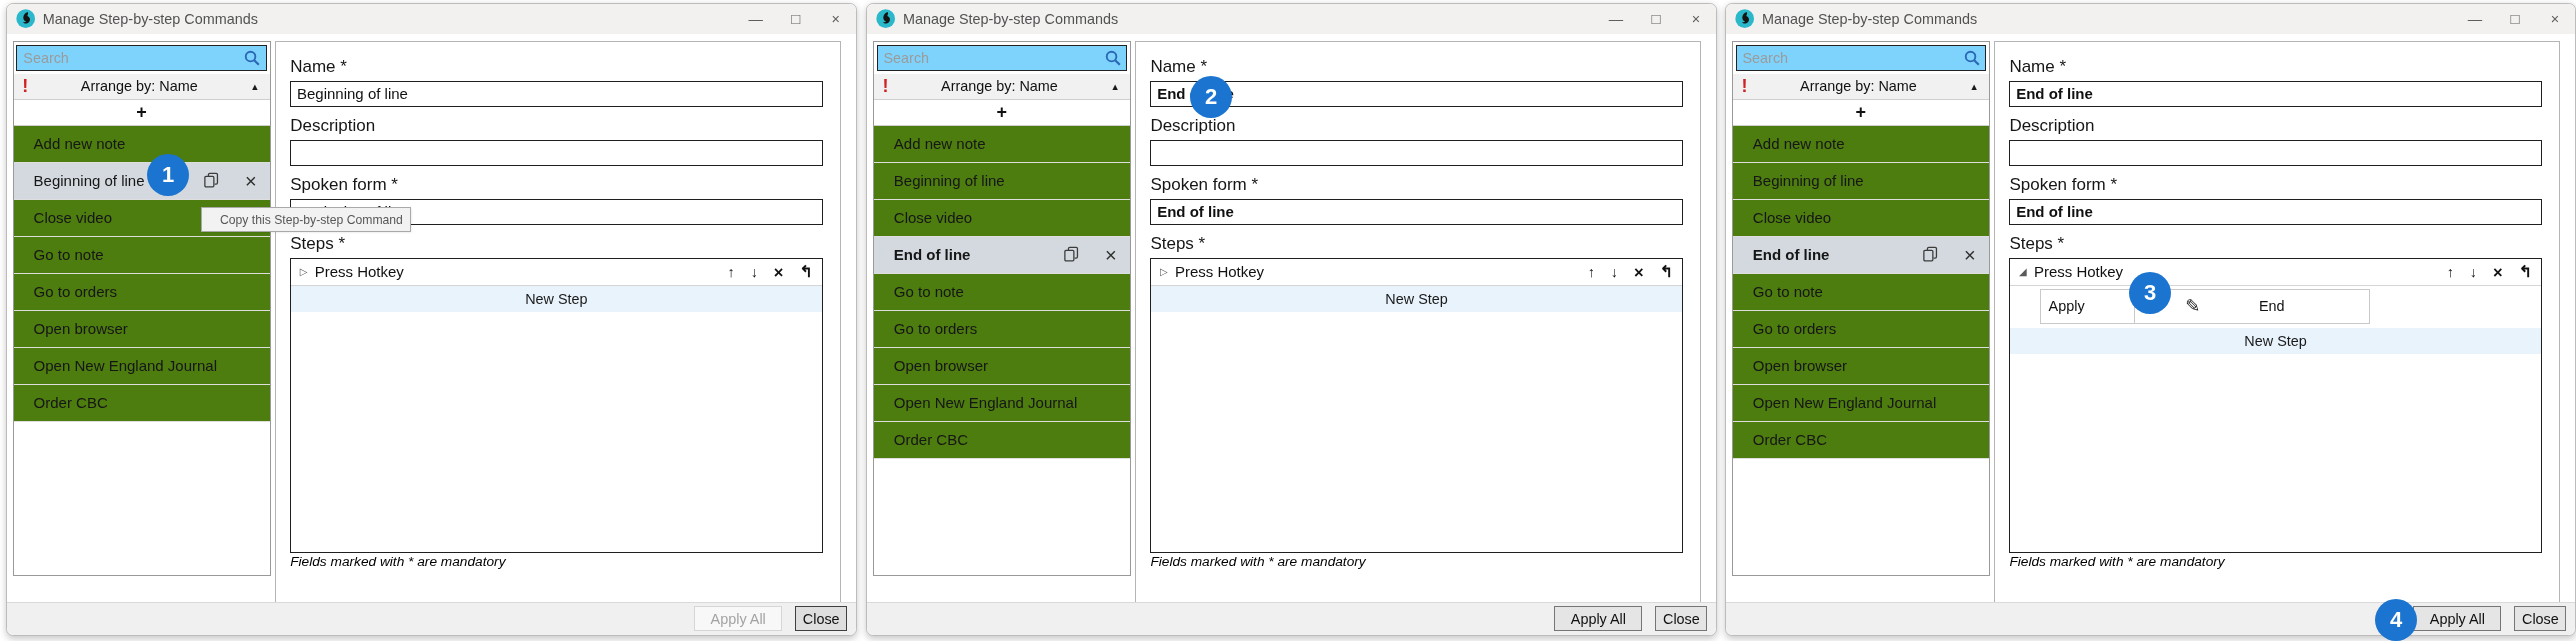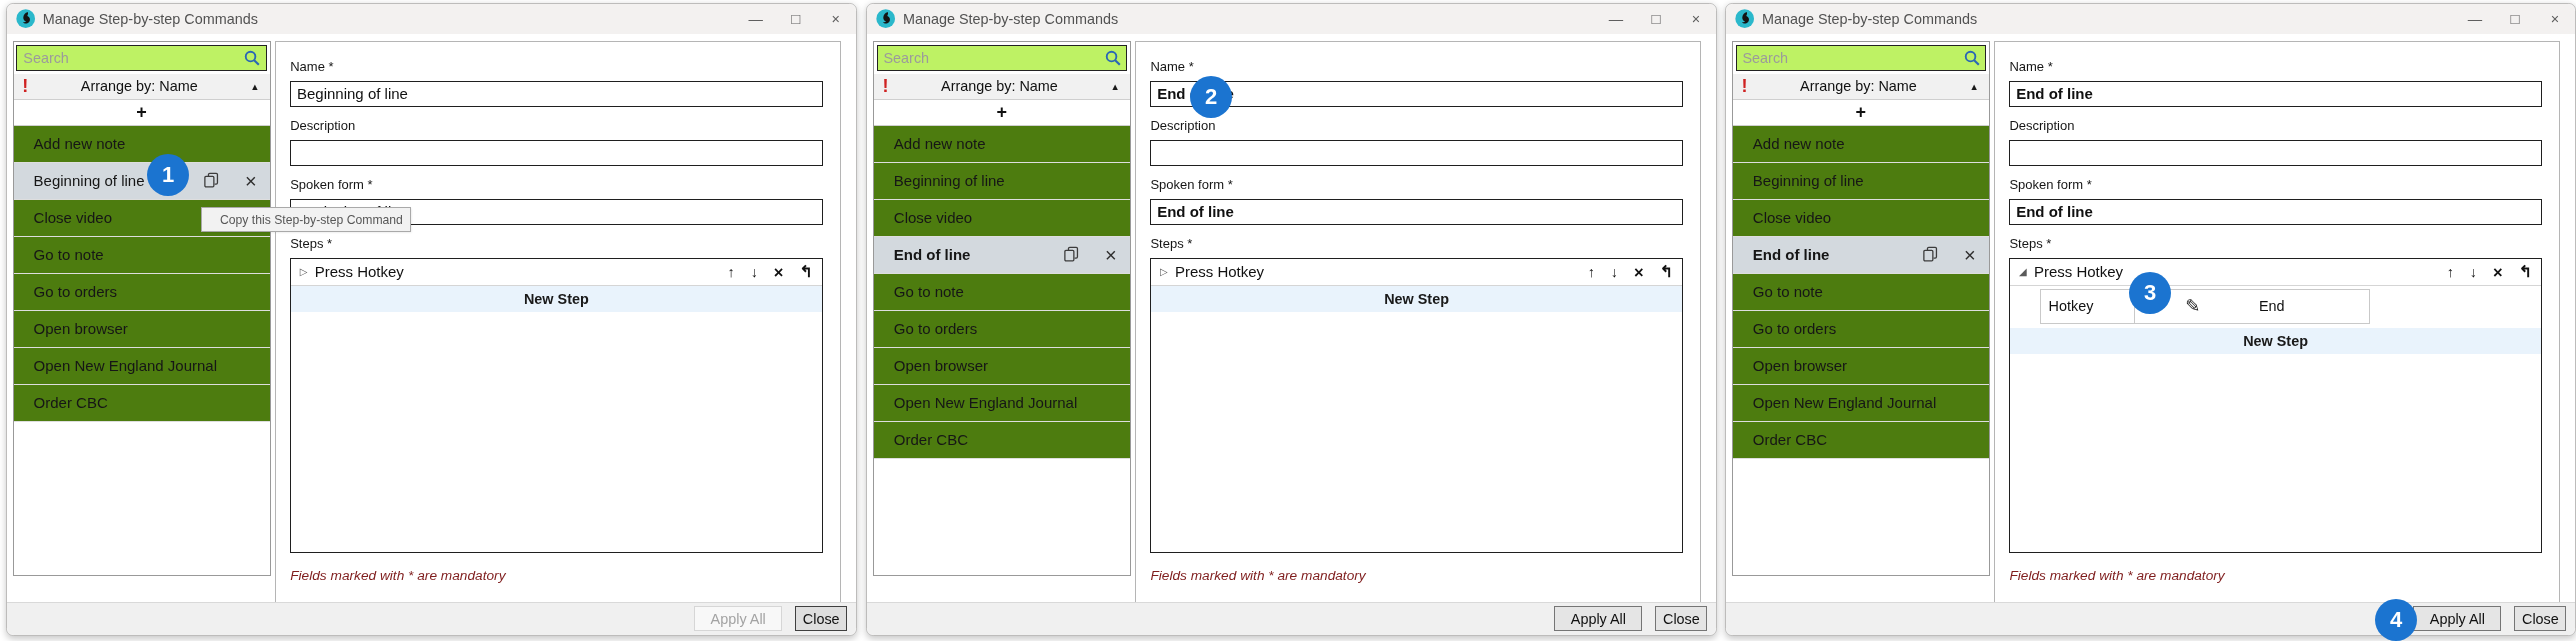--- a/index.html
+++ b/index.html
@@ -17,21 +17,21 @@
   .app-icon { margin-left:9.4px; width:19.4px; height:19.4px; flex:0 0 auto; }
   .title { margin-left:7.2px; font-size:14.4px; color:#525252; white-space:nowrap; }
   .controls { margin-left:auto; display:flex; height:100%; }
   .ctrl { width:40px; height:100%; display:flex; align-items:center; justify-content:center;
     font-size:14.4px; color:#5e5e5e; }
   .ctrl-max { font-size:15px; }
 
   
   .list-panel { position:absolute; left:5.8px; top:37px; width:258px; height:535px;
     border:0.7px solid #999; background:#fff; }
-  .search-wrap { position:relative; margin:2.9px; height:26px; border:1.4px solid #222; background:#bef264; }
+  .search-wrap { position:relative; margin:2.9px; height:26px; border:1.4px solid #222; background:#7dd3fc; }
   .search-input { width:100%; height:100%; border:none; outline:none; font-size:14.4px;
     padding:0 27px 0 5.8px; color:#222; font-family:inherit; background:transparent; }
   .search-input::placeholder { color:#9b9b9b; }
   .search-icon { position:absolute; right:3.6px; top:2.9px; }
   .arrange-row { height:26px; background:#f1f1f1; border-bottom:0.7px solid #cfcfcf;
     display:flex; align-items:center; }
   .alert { color:#cf2222; font-weight:700; font-size:18px; margin-left:8.6px; line-height:1; }
   .arrange-label { flex:1; text-align:center; font-size:14.4px; color:#111; }
   .sort-caret { font-size:9.4px; color:#1a1a1a; margin-right:10px; }
   .plus-row { height:26px; border-bottom:0.7px solid #cfcfcf; display:flex; align-items:center;
@@ -41,43 +41,43 @@
   .list-item[data-selected="true"] { background:#d3d9de; }
   .list-item[data-bold="true"] .li-label { font-weight:700; }
   .row-actions { display:none; margin-left:auto; align-items:center; padding-right:13px; }
   .list-item[data-selected="true"] .row-actions { display:flex; }
   .row-copy { margin-right:24.5px; display:flex; }
   .row-close { font-size:20px; color:#2e2e2e; line-height:1; }
 
   
   .right-panel { position:absolute; left:268px; top:37px; width:566px; height:563px;
     border:0.7px solid #b5b5b5; background:#fff; padding:16px 17.3px 0 14.4px; }
-  .fld-label { font-size:13px; color:#161616; height:18.7px; line-height:18.7px; margin-bottom:4.3px; }
+  .fld-label { font-size:17px; color:#161616; height:18.7px; line-height:18.7px; margin-bottom:4.3px; }
   .fld { display:block; width:100%; height:26px; border:1.4px solid #1f1f1f; font-size:15px;
     padding:0 5.8px; margin-bottom:10px; font-family:inherit; color:#111; background:#fff; outline:none; }
   .fld[data-bold="true"] { font-weight:700; }
   .steps-panel { border:1.4px solid #1f1f1f; height:295px; overflow:hidden; background:#fff; }
   .steps-header { height:27px; display:flex; align-items:center; padding:0 8.6px;
     border-bottom:0.7px solid #d5d5d5; }
   .expander { font-size:10px; color:#5a5a5a; margin-right:7.2px; }
   .step-title { font-size:15px; color:#111; }
   .step-icons { margin-left:auto; display:flex; align-items:center; color:#111; }
   .si { margin-left:16px; line-height:1; }
   .si-up,.si-down { font-size:14.4px; font-weight:600; }
   .si-x { font-size:16.5px; font-weight:600; }
   .si-undo { font-size:16px; font-weight:600; }
   .newstep-row { height:26px; background:#e9f3fc; display:flex; align-items:center;
-    justify-content:center; font-size:14.4px; color:#1a1a1a;font-weight:bold; }
+    justify-content:center; font-size:14.4px; color:#1a1a1a; }
   .hotkey-row { margin:2.9px 0 4.3px 30px; width:330px; height:35px; border:0.7px solid #c9c9c9;
     display:flex; align-items:center; }
   .hotkey-cell { width:94px; height:100%; border-right:0.7px solid #c9c9c9; display:flex;
     align-items:center; padding-left:7.2px; font-size:14.4px; color:#111; }
   .hotkey-pencil { width:115px; text-align:center; font-size:18px; color:#1a1a1a; }
   .hotkey-value { font-size:14.4px; color:#111; padding-left:8.6px; }
-  .mandatory { margin-top:15px; font-style:italic; color:#7f1d1d; font-size:13.7px; }
+  .mandatory { margin-top:1px; font-style:italic; color:#000000; font-size:13.7px; }
 
   
   .footer { position:absolute; left:0; right:0; bottom:0; height:33px; background:#f0f0f0;
     border-top:0.7px solid #d9d9d9; display:flex; align-items:center; justify-content:flex-end;
     padding-right:8.6px; border-radius:0 0 7.2px 7.2px; }
   .btn { height:25px; display:flex; align-items:center; justify-content:center; font-size:14.4px;
     background:#e5e5e5; border:0.7px solid #757575; color:#111; }
   .btn-apply { width:88px; margin-right:13px; }
   .btn-close { width:52px; }
   .btn[data-enabled="false"] { background:#f8f8f8; border-color:#d6d6d6; color:#a3a3a3; }
@@ -431,21 +431,21 @@
         <span class="expander">◢</span>
         <span class="step-title">Press Hotkey</span>
         <span class="step-icons">
           <span class="si si-up">↑</span>
           <span class="si si-down">↓</span>
           <span class="si si-x">×</span>
           <span class="si si-undo">↰</span>
         </span>
       </div>
       <div class="hotkey-row">
-        <span class="hotkey-cell">Hotkey</span>
+        <span class="hotkey-cell">Apply</span>
         <span class="hotkey-pencil">✎</span>
         <span class="hotkey-value">End</span>
       </div>
       <div class="newstep-row">
         <span>New Step</span>
       </div>
     </div>
     <div class="mandatory">Fields marked with * are mandatory</div>
   </div>
 

